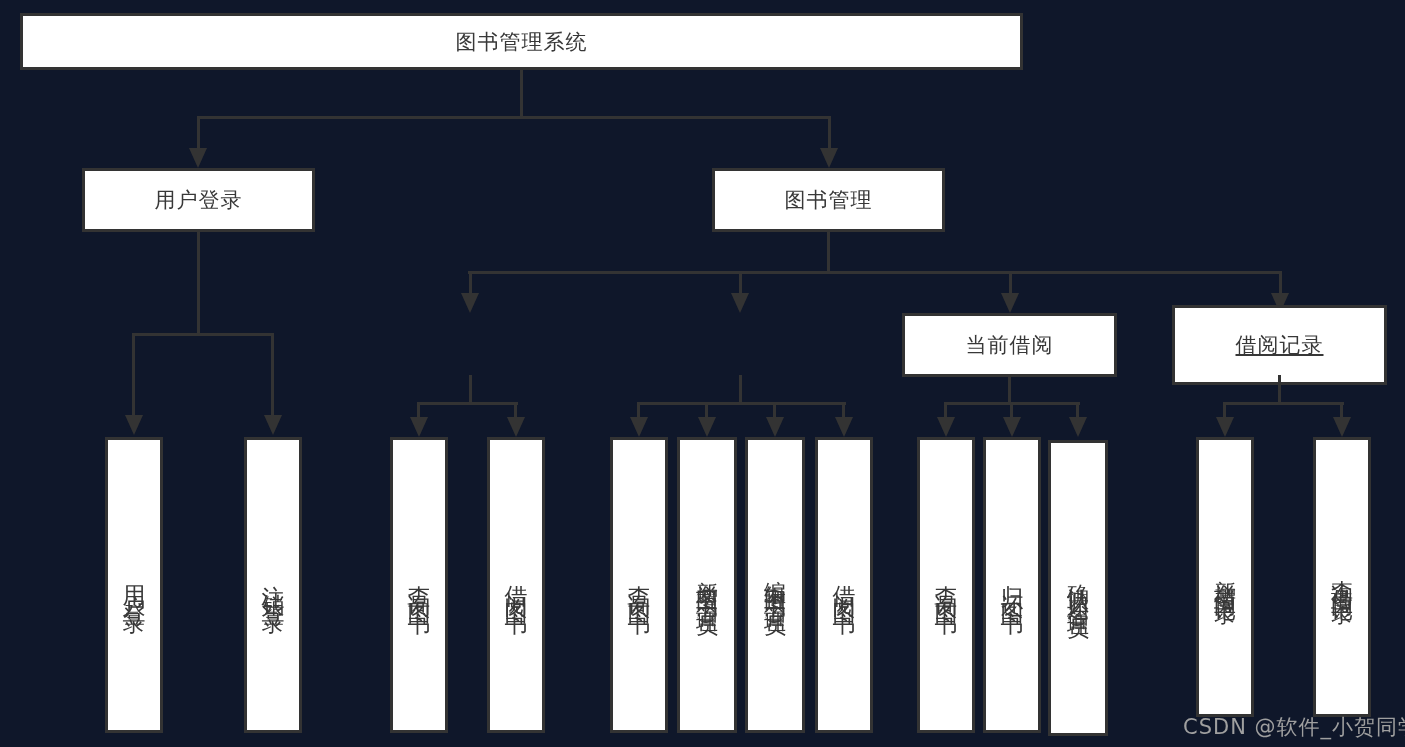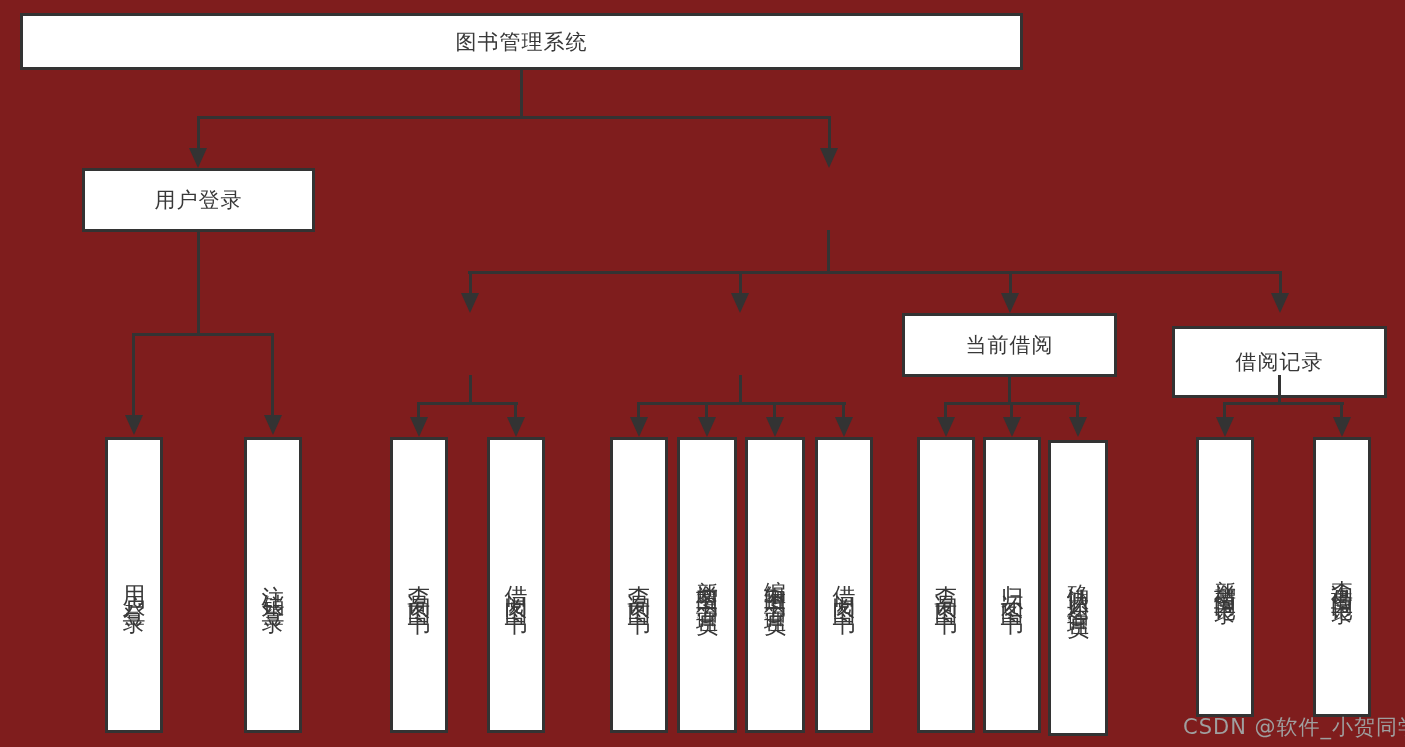--- a/index.html
+++ b/index.html
@@ -1,20 +1,20 @@
 <!DOCTYPE html>
 <html><head>
 <meta charset="utf-8">
 <style>
   html, body { margin: 0; padding: 0; background: #ffffff; }
   #stage {
     position: relative;
     width: 1405px;
     height: 747px;
-    background: #7f1d1d;
+    background: #0f172a;
     overflow: hidden;
     font-family: "DejaVu Sans", "Liberation Sans", sans-serif;
     color: #383838;
   }
   .node {
     position: absolute;
     box-sizing: border-box;
     border: 3px solid #333333;
     background: #ffffff;
     display: flex;
@@ -62,20 +62,23 @@
   <div class="line-v" style="left:520px; top:68px; height:51px;"></div>
   <div class="line-h" style="left:197px; top:116px; width:634px;"></div>
   <div class="line-v" style="left:197px; top:116px; height:36px;"></div>
   <div class="arrow" style="left:189px; top:148px;"></div>
   <div class="line-v" style="left:828px; top:116px; height:36px;"></div>
   <div class="arrow" style="left:820px; top:148px;"></div>
 
   <div class="node hnode" style="left:82px; top:168px; width:233px; height:64px;">
     <span>用户登录</span>
   </div>
+  <div class="node hnode" style="left:712px; top:168px; width:233px; height:64px;">
+    <span>图书管理</span>
+  </div>
 
   <div class="line-v" style="left:197px; top:230px; height:106px;"></div>
   <div class="line-h" style="left:133px; top:333px; width:141px;"></div>
   <div class="line-v" style="left:132px; top:333px; height:84px;"></div>
   <div class="arrow" style="left:125px; top:415px;"></div>
   <div class="line-v" style="left:271px; top:333px; height:84px;"></div>
   <div class="arrow" style="left:264px; top:415px;"></div>
 
   <div class="line-v" style="left:827px; top:230px; height:44px;"></div>
   <div class="line-h" style="left:468px; top:271px; width:814px;"></div>
@@ -84,21 +87,21 @@
   <div class="line-v" style="left:739px; top:271px; height:26px;"></div>
   <div class="arrow" style="left:731px; top:293px;"></div>
   <div class="line-v" style="left:1009px; top:271px; height:26px;"></div>
   <div class="arrow" style="left:1001px; top:293px;"></div>
   <div class="line-v" style="left:1279px; top:271px; height:26px;"></div>
   <div class="arrow" style="left:1271px; top:293px;"></div>
 
   <div class="node hnode" style="left:902px; top:313px; width:215px; height:64px;">
     <span>当前借阅</span>
   </div>
-  <div class="node hnode" style="left:1172px; top:326px; width:215px; height:72px;">
+  <div class="node hnode" style="left:1172px; top:305px; width:215px; height:80px;text-decoration:underline;">
     <span>借阅记录</span>
   </div>
 
   <div class="line-v" style="left:469px; top:375px; height:30px;"></div>
   <div class="line-h" style="left:417px; top:402px; width:101px;"></div>
   <div class="line-v" style="left:417px; top:402px; height:18px;"></div>
   <div class="arrow" style="left:410px; top:417px;"></div>
   <div class="line-v" style="left:514px; top:402px; height:18px;"></div>
   <div class="arrow" style="left:507px; top:417px;"></div>
 

